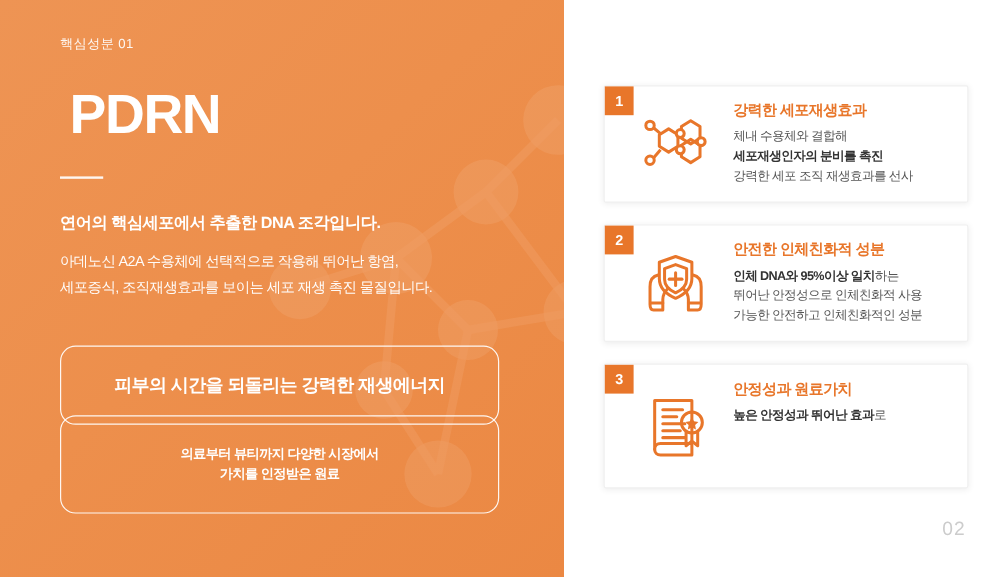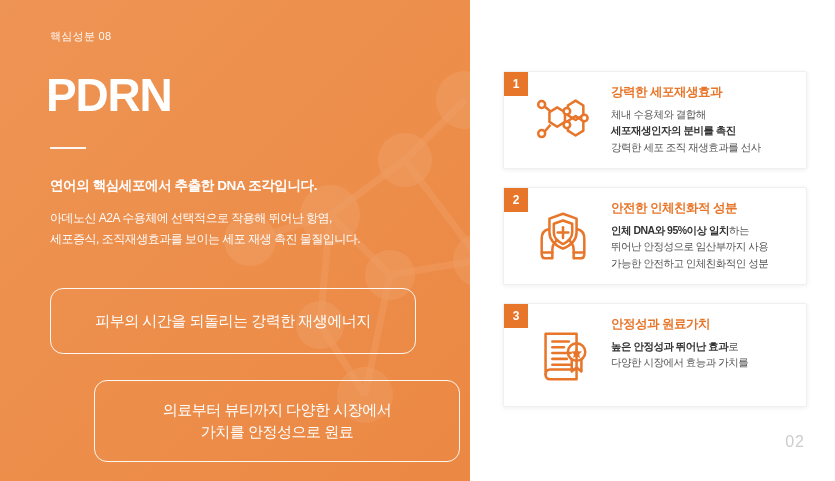--- a/index.html
+++ b/index.html
@@ -21,21 +21,21 @@
   .watermark{
     position:absolute;right:-40px;top:40px;width:320px;height:400px;
     opacity:.13;pointer-events:none;
   }
 
   .eyebrow{
     position:absolute;left:50px;top:29px;
     color:rgba(255,255,255,.92);
     font-size:11px;letter-spacing:.3px;font-weight:400;
   }
-  .title-row{position:absolute;left:46px;top:72px;display:flex;align-items:flex-end;}
+  .title-row{position:absolute;left:58px;top:72px;display:flex;align-items:flex-end;}
   .title-main{
     color:#ffffff;font-size:46px;font-weight:bold;letter-spacing:-1.2px;line-height:1;
   }
   .title-sub{
     color:#ffffff;font-size:13px;font-weight:400;letter-spacing:-.2px;
     margin-left:18px;margin-bottom:6px;
   }
   .divider{
     position:absolute;left:50px;top:147px;width:36px;height:2px;
     background:rgba(255,255,255,.92);
@@ -50,24 +50,24 @@
     color:rgba(255,255,255,.97);font-size:12px;font-weight:400;
     line-height:1.75;letter-spacing:-.5px;
   }
 
   .pill{
     position:absolute;left:50px;
     border:1.5px solid rgba(255,255,255,.92);
     border-radius:13px;
     display:flex;align-items:center;justify-content:center;
     text-align:center;
-    color:#ffffff;font-weight:normal;letter-spacing:-.5px;
+    color:#ffffff;font-weight:bold;letter-spacing:-.5px;
   }
   .pill-1{top:288px;width:364px;height:64px;font-size:15px;}
-  .pill-2{top:380px;width:364px;height:80px;font-size:15px;line-height:1.5;margin-left:44px;}
+  .pill-2{top:346px;width:364px;height:80px;font-size:11px;line-height:1.5;}
 
   
   .cards{position:absolute;left:503px;top:0;width:332px;height:481px;}
   .card{
     position:absolute;left:0;width:302px;
     background:#ffffff;
     border:1px solid #f0f0f0;
     box-shadow:0 1px 5px rgba(0,0,0,.07);
     border-radius:2px;
   }
@@ -127,21 +127,21 @@
         <circle cx="140" cy="175" r="30"></circle>
         <circle cx="215" cy="120" r="27"></circle>
         <circle cx="275" cy="60" r="29"></circle>
         <circle cx="200" cy="235" r="25"></circle>
         <circle cx="290" cy="220" r="27"></circle>
         <circle cx="130" cy="285" r="24"></circle>
         <circle cx="175" cy="355" r="28"></circle>
       </g>
     </svg>
 
-    <div class="eyebrow">핵심성분 08</div>
+    <div class="eyebrow">핵심성분 01</div>
 
     <div class="title-row">
       <div class="title-main">PDRN</div>
     </div>
 
     <div class="divider"></div>
 
     <div class="lead">연어의 핵심세포에서 추출한 DNA 조각입니다.</div>
 
     <div class="desc">
@@ -149,21 +149,21 @@
       <div>세포증식, 조직재생효과를 보이는 세포 재생 촉진 물질입니다.</div>
     </div>
 
     <div class="pill pill-1">
       <span>피부의 시간을 되돌리는 강력한 재생에너지</span>
     </div>
 
     <div class="pill pill-2">
       <div>
         <div>의료부터 뷰티까지 다양한 시장에서</div>
-        <div>가치를 안정성으로 원료</div>
+        <div>가치를 인정받은 원료</div>
       </div>
     </div>
   </div>
 
   <div class="cards">
 
     <div class="card card-1">
       <div class="badge">1</div>
       <svg class="card-icon" viewBox="0 0 64 64">
         <g fill="none" stroke="#E8762A" stroke-width="2.6" stroke-linejoin="round">
@@ -201,21 +201,21 @@
           <line x1="26.5" y1="28.5" x2="37.5" y2="28.5"></line>
           <path d="M17 25 C12 26 10 30 10 35 V50 C10 53 11 55 13 55 H21 V46 C21 42 23 39 25 37"></path>
           <path d="M47 25 C52 26 54 30 54 35 V50 C54 53 53 55 51 55 H43 V46 C43 42 41 39 39 37"></path>
           <line x1="10.5" y1="49" x2="21" y2="49"></line>
           <line x1="53.5" y1="49" x2="43" y2="49"></line>
         </g>
       </svg>
       <div class="card-body">
         <div class="card-title">안전한 인체친화적 성분</div>
         <div class="card-line b"><span>인체 DNA와 95%이상 일치</span><span class="reg">하는</span></div>
-        <div class="card-line">뛰어난 안정성으로 임산부까지 사용</div>
+        <div class="card-line">뛰어난 안정성으로 인체친화적 사용</div>
         <div class="card-line">가능한 안전하고 인체친화적인 성분</div>
       </div>
     </div>
 
     <div class="card card-3">
       <div class="badge">3</div>
       <svg class="card-icon" viewBox="0 0 64 64">
         <g fill="none" stroke="#E8762A" stroke-width="2.6" stroke-linejoin="round" stroke-linecap="round">
           <path d="M14 10 H46 V47 H19 C16 47 14 49 14 52 V10 Z"></path>
           <path d="M14 52 C14 55 16 57 19 57 H46 V47"></path>
@@ -225,19 +225,18 @@
           <line x1="21" y1="36" x2="36" y2="36"></line>
           <line x1="21" y1="42" x2="40" y2="42"></line>
           <circle cx="46" cy="29" r="9"></circle>
           <path d="M41 37 V49 L46 45 L51 49 V37"></path>
         </g>
         <path d="M46 24.5 L47.8 28 L51.6 28.5 L48.8 31.2 L49.5 35 L46 33.2 L42.5 35 L43.2 31.2 L40.4 28.5 L44.2 28 Z" fill="#E8762A"></path>
       </svg>
       <div class="card-body">
         <div class="card-title">안정성과 원료가치</div>
         <div class="card-line b"><span>높은 안정성과 뛰어난 효과</span><span class="reg">로</span></div>
-        <div class="card-line">다양한 시장에서 효능과 가치를</div>
       </div>
     </div>
   </div>
 
   <div class="page-num">02</div>
 </div>
 
 </body></html>

